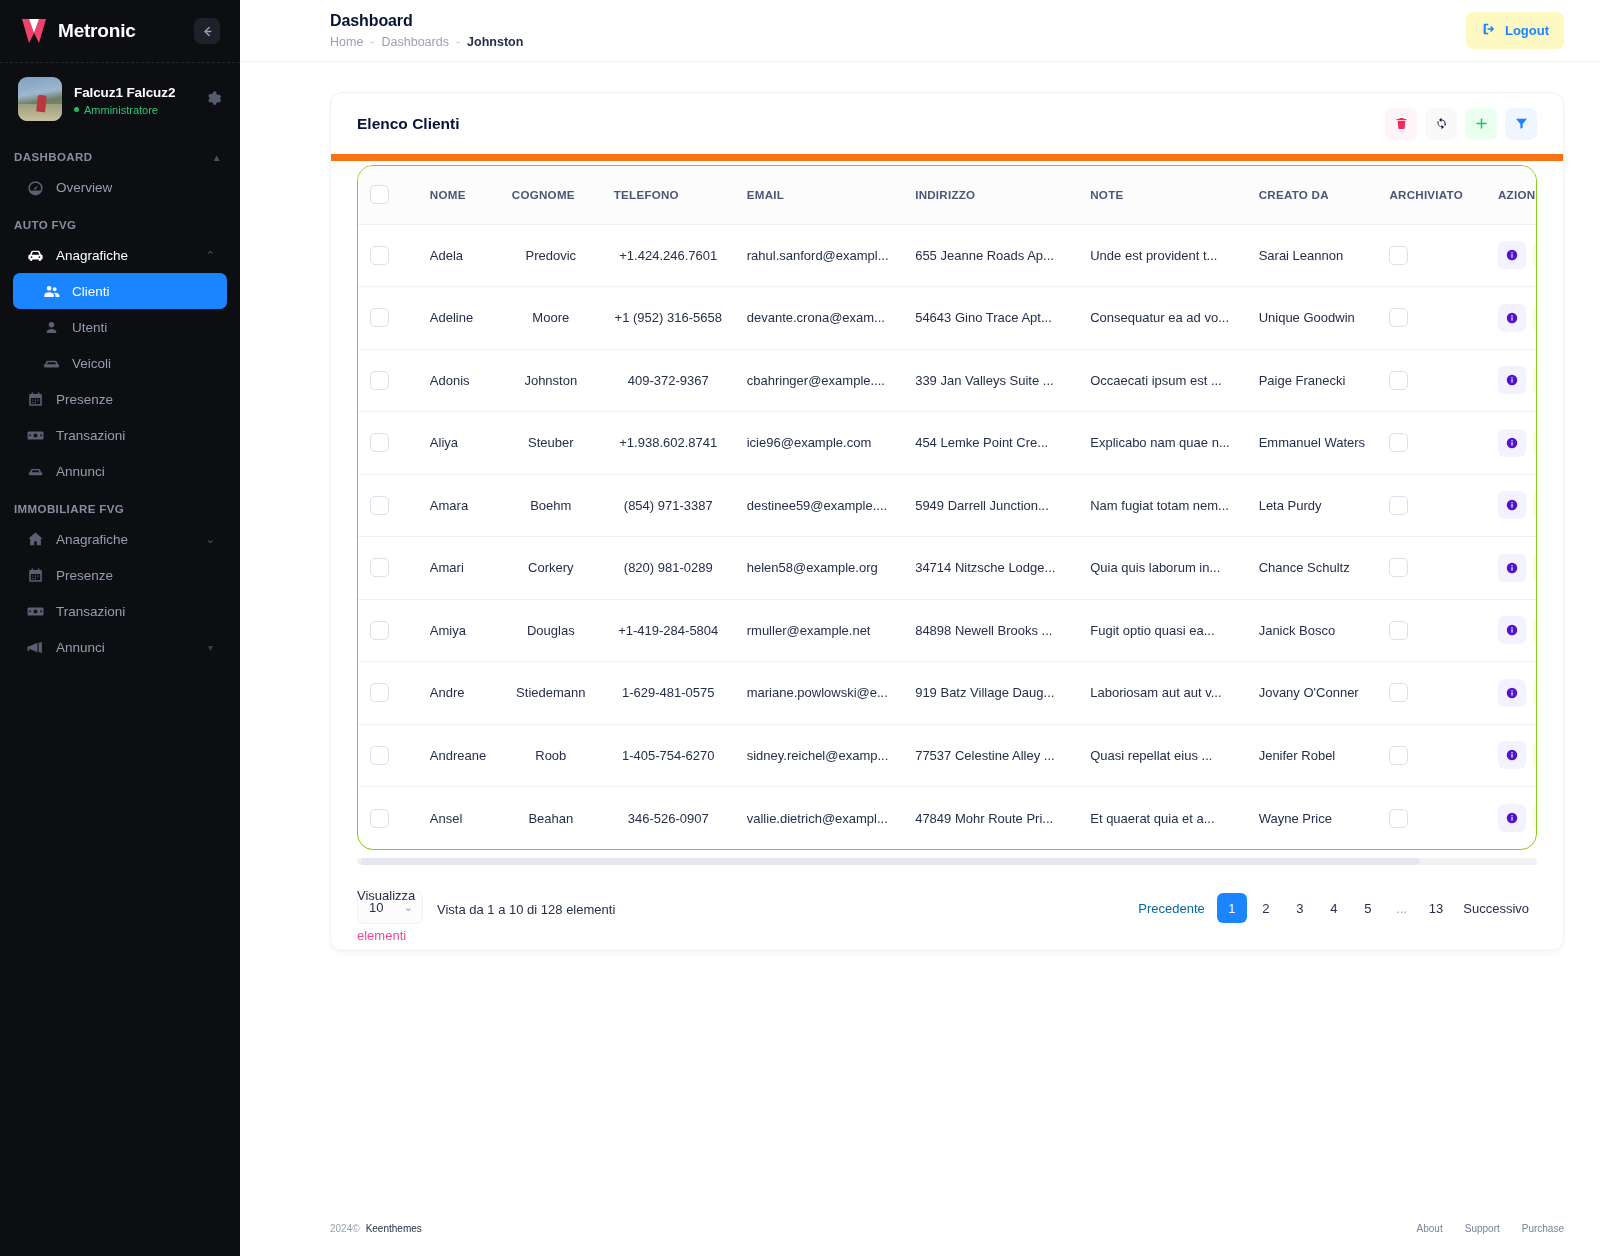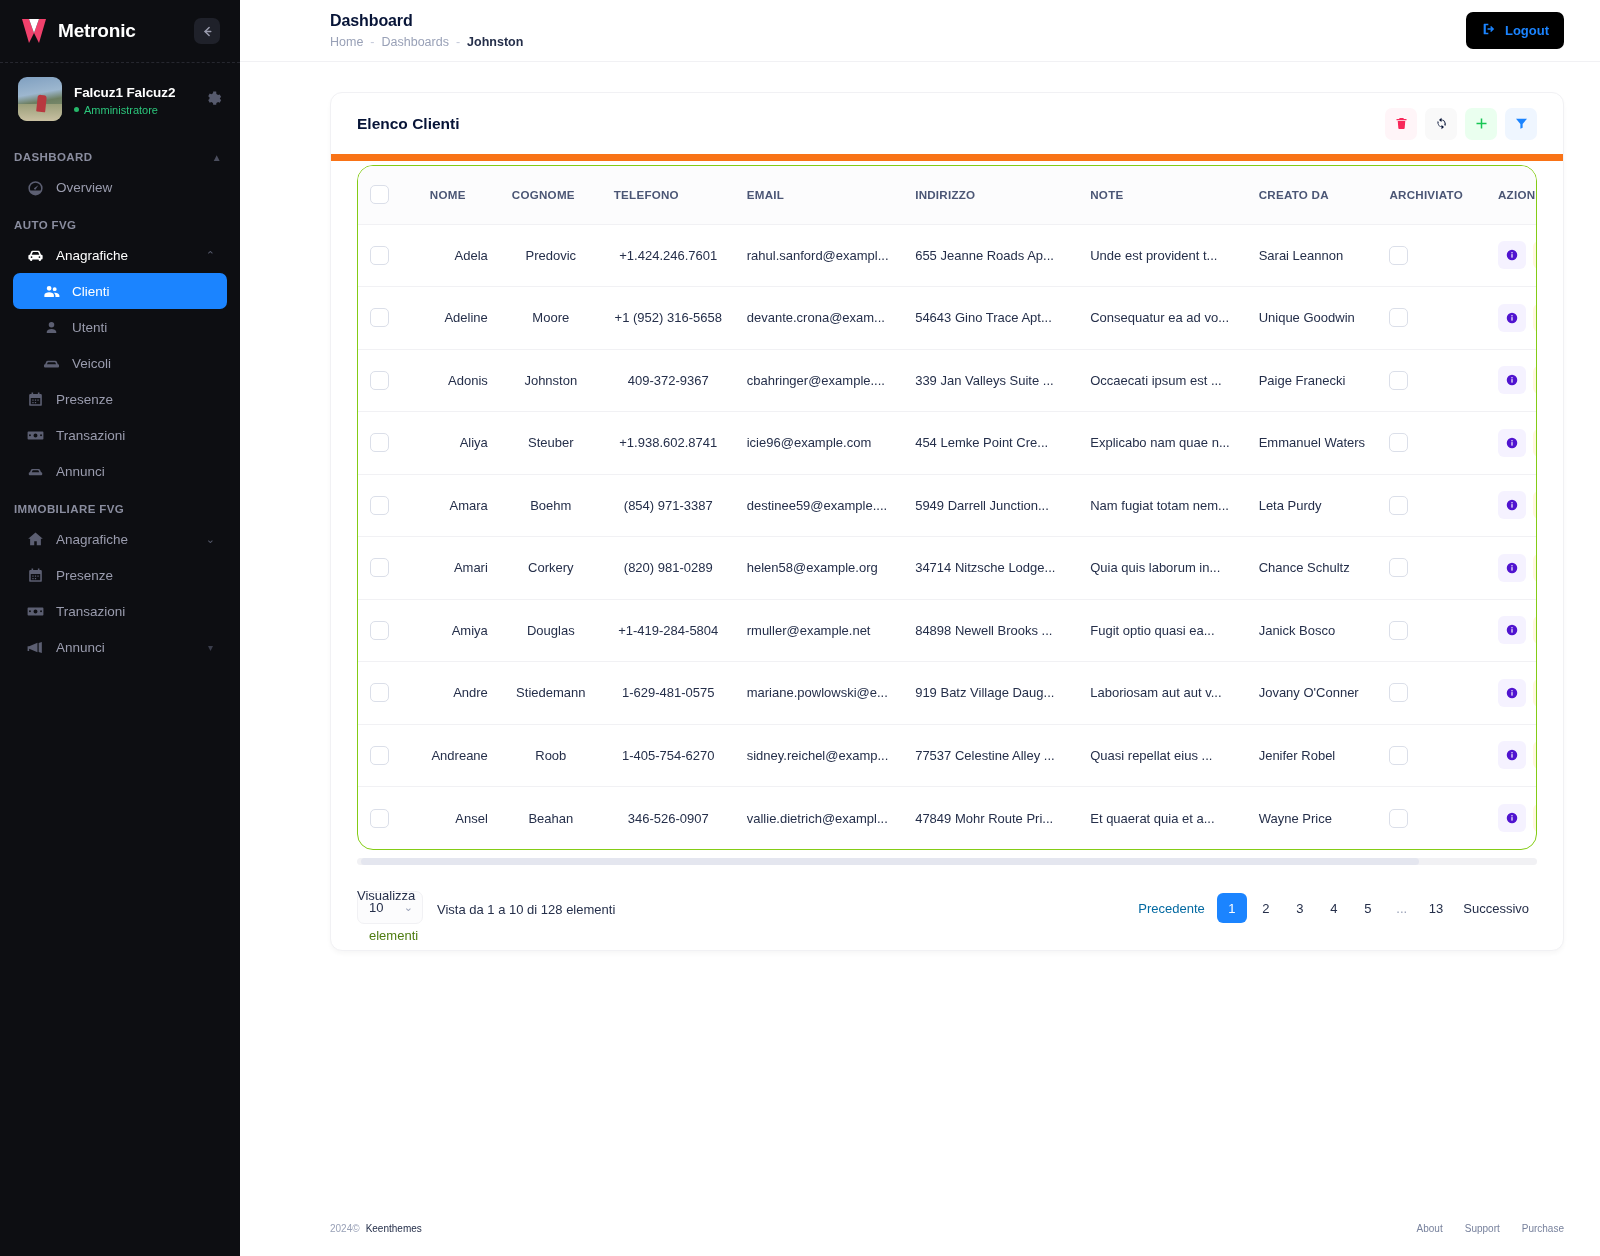--- a/index.html
+++ b/index.html
@@ -147,21 +147,21 @@
     padding: 0 36px 0 90px;
     justify-content: space-between;
   }
   .page-title { font-size: 16px; font-weight: 700; color: #071437; letter-spacing:-0.1px;}
   .crumbs { display: flex; align-items: center; gap: 7px; margin-top: 5px; font-size: 12.5px;}
   .crumbs a { color: #99a1b7; text-decoration: none; }
   .crumbs .sep { color: #c4cada; }
   .crumbs .cur { color: #252f4a; font-weight: 600; }
   .logout-btn {
     display: flex; align-items: center; gap: 8px;
-    background: #000000;
+    background: #fef9c3;
     color: #1b84ff;
     font-size: 13px;
     font-weight: 600;
     border-radius: 7px;
     padding: 9px 15px;
     cursor: pointer;
     border: none;
   }
   .logout-btn svg { width:16px; height:16px; fill:#1b84ff;}
 
@@ -224,21 +224,21 @@
   tbody tr:last-child { border-bottom: none; }
   td {
     font-size: 13px;
     color: #252f4a;
     padding: 0 12px;
     white-space: nowrap;
     overflow: hidden;
     text-overflow: ellipsis;
   }
   .c-check { width: 54px; }
-  .c-nome { width: 74px; text-align: right; }
+  .c-nome { width: 74px; text-align: left; }
   .c-cog { width: 92px; text-align: center; }
   .c-tel { width: 120px; text-align: center; }
   .c-mail { width: 152px; }
   .c-ind { width: 158px; }
   .c-note { width: 152px; }
   .c-creato { width: 118px; }
   .c-arch { width: 98px; }
   .c-azioni { width: 92px; }
   th.c-nome, th.c-cog, th.c-tel { text-align: left; }
 
@@ -280,22 +280,22 @@
     padding: 6px 26px 26px 26px;
     position: relative;
   }
   .foot-left { display: flex; align-items: center; gap: 14px; position: relative; }
   .len-wrap { position: relative; padding-top: 20px; }
   .len-label {
     position: absolute; top: 17px; left: 0;
     font-size: 13px; color: #252f4a;
   }
   .len-after {
-    position: absolute; top: 57px; left: 12px;
-    font-size: 13px; color: #4d7c0f;
+    position: absolute; top: 57px; left: 0;
+    font-size: 13px; color: #ec4899;
   }
   .select {
     width: 66px; height: 33px;
     border: 1px solid #f1f1f4;
     background: #fcfcfd;
     border-radius: 7px;
     display: flex; align-items: center; justify-content: space-between;
     padding: 0 9px 0 11px;
     font-size: 13px; color: #252f4a;
     cursor: pointer;

